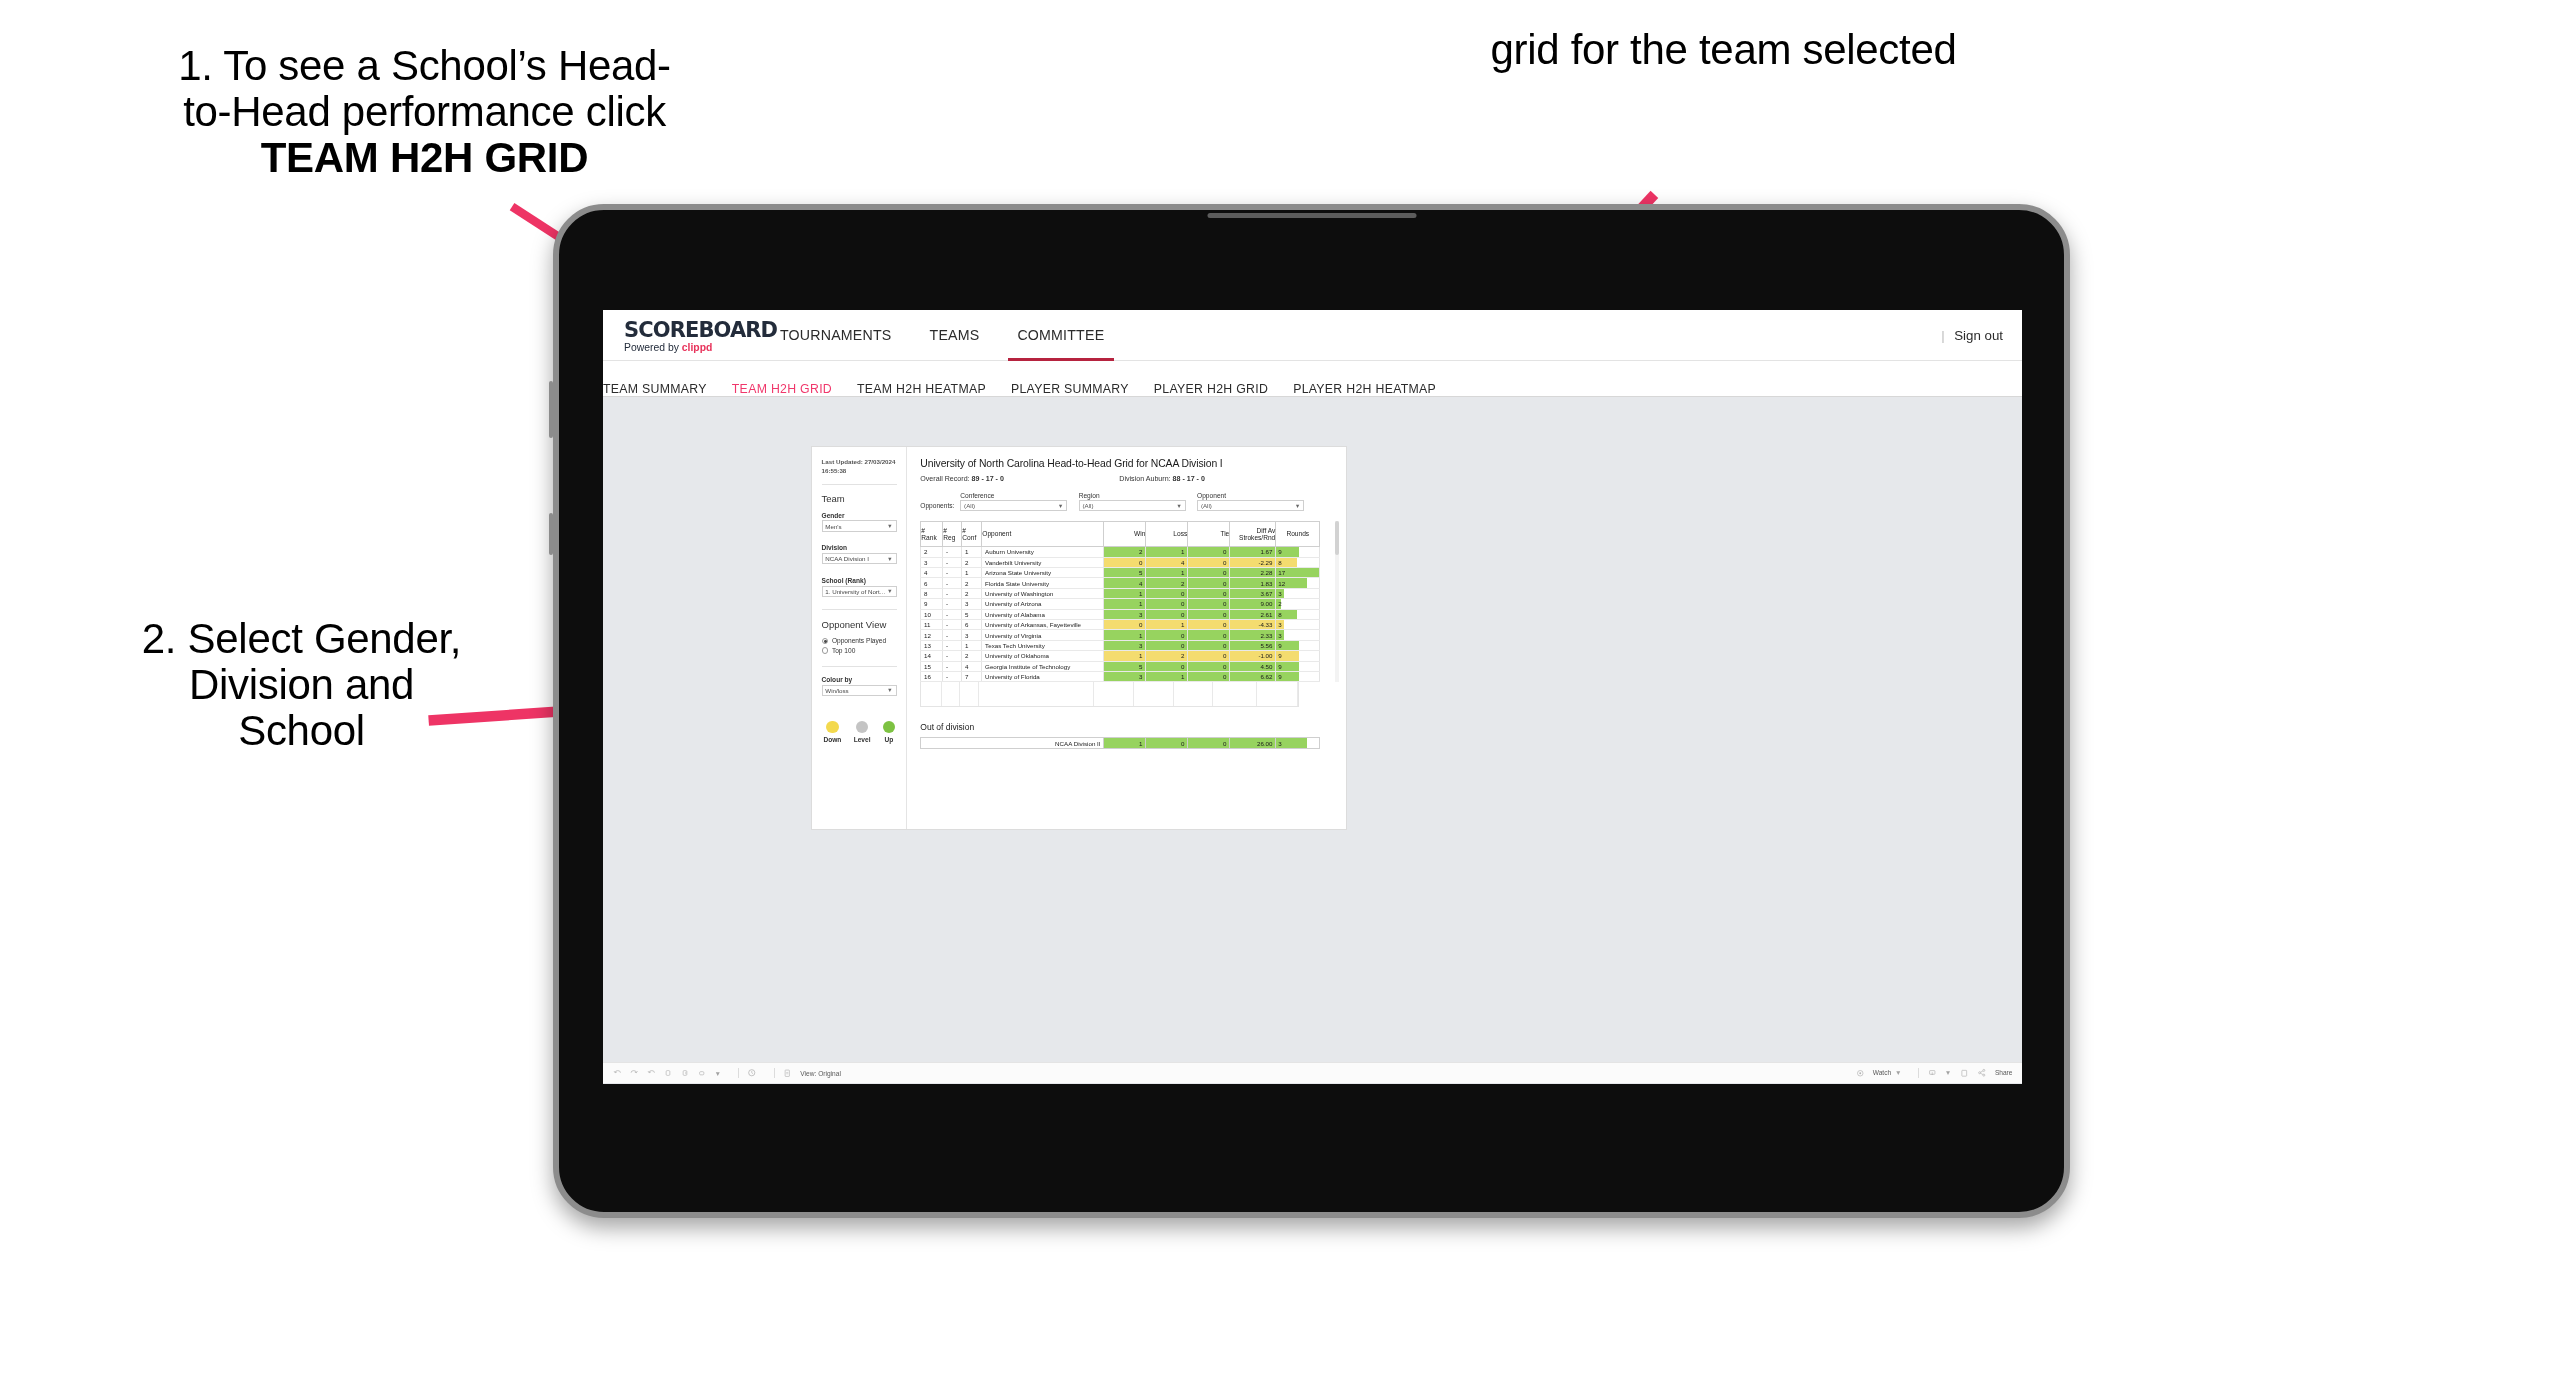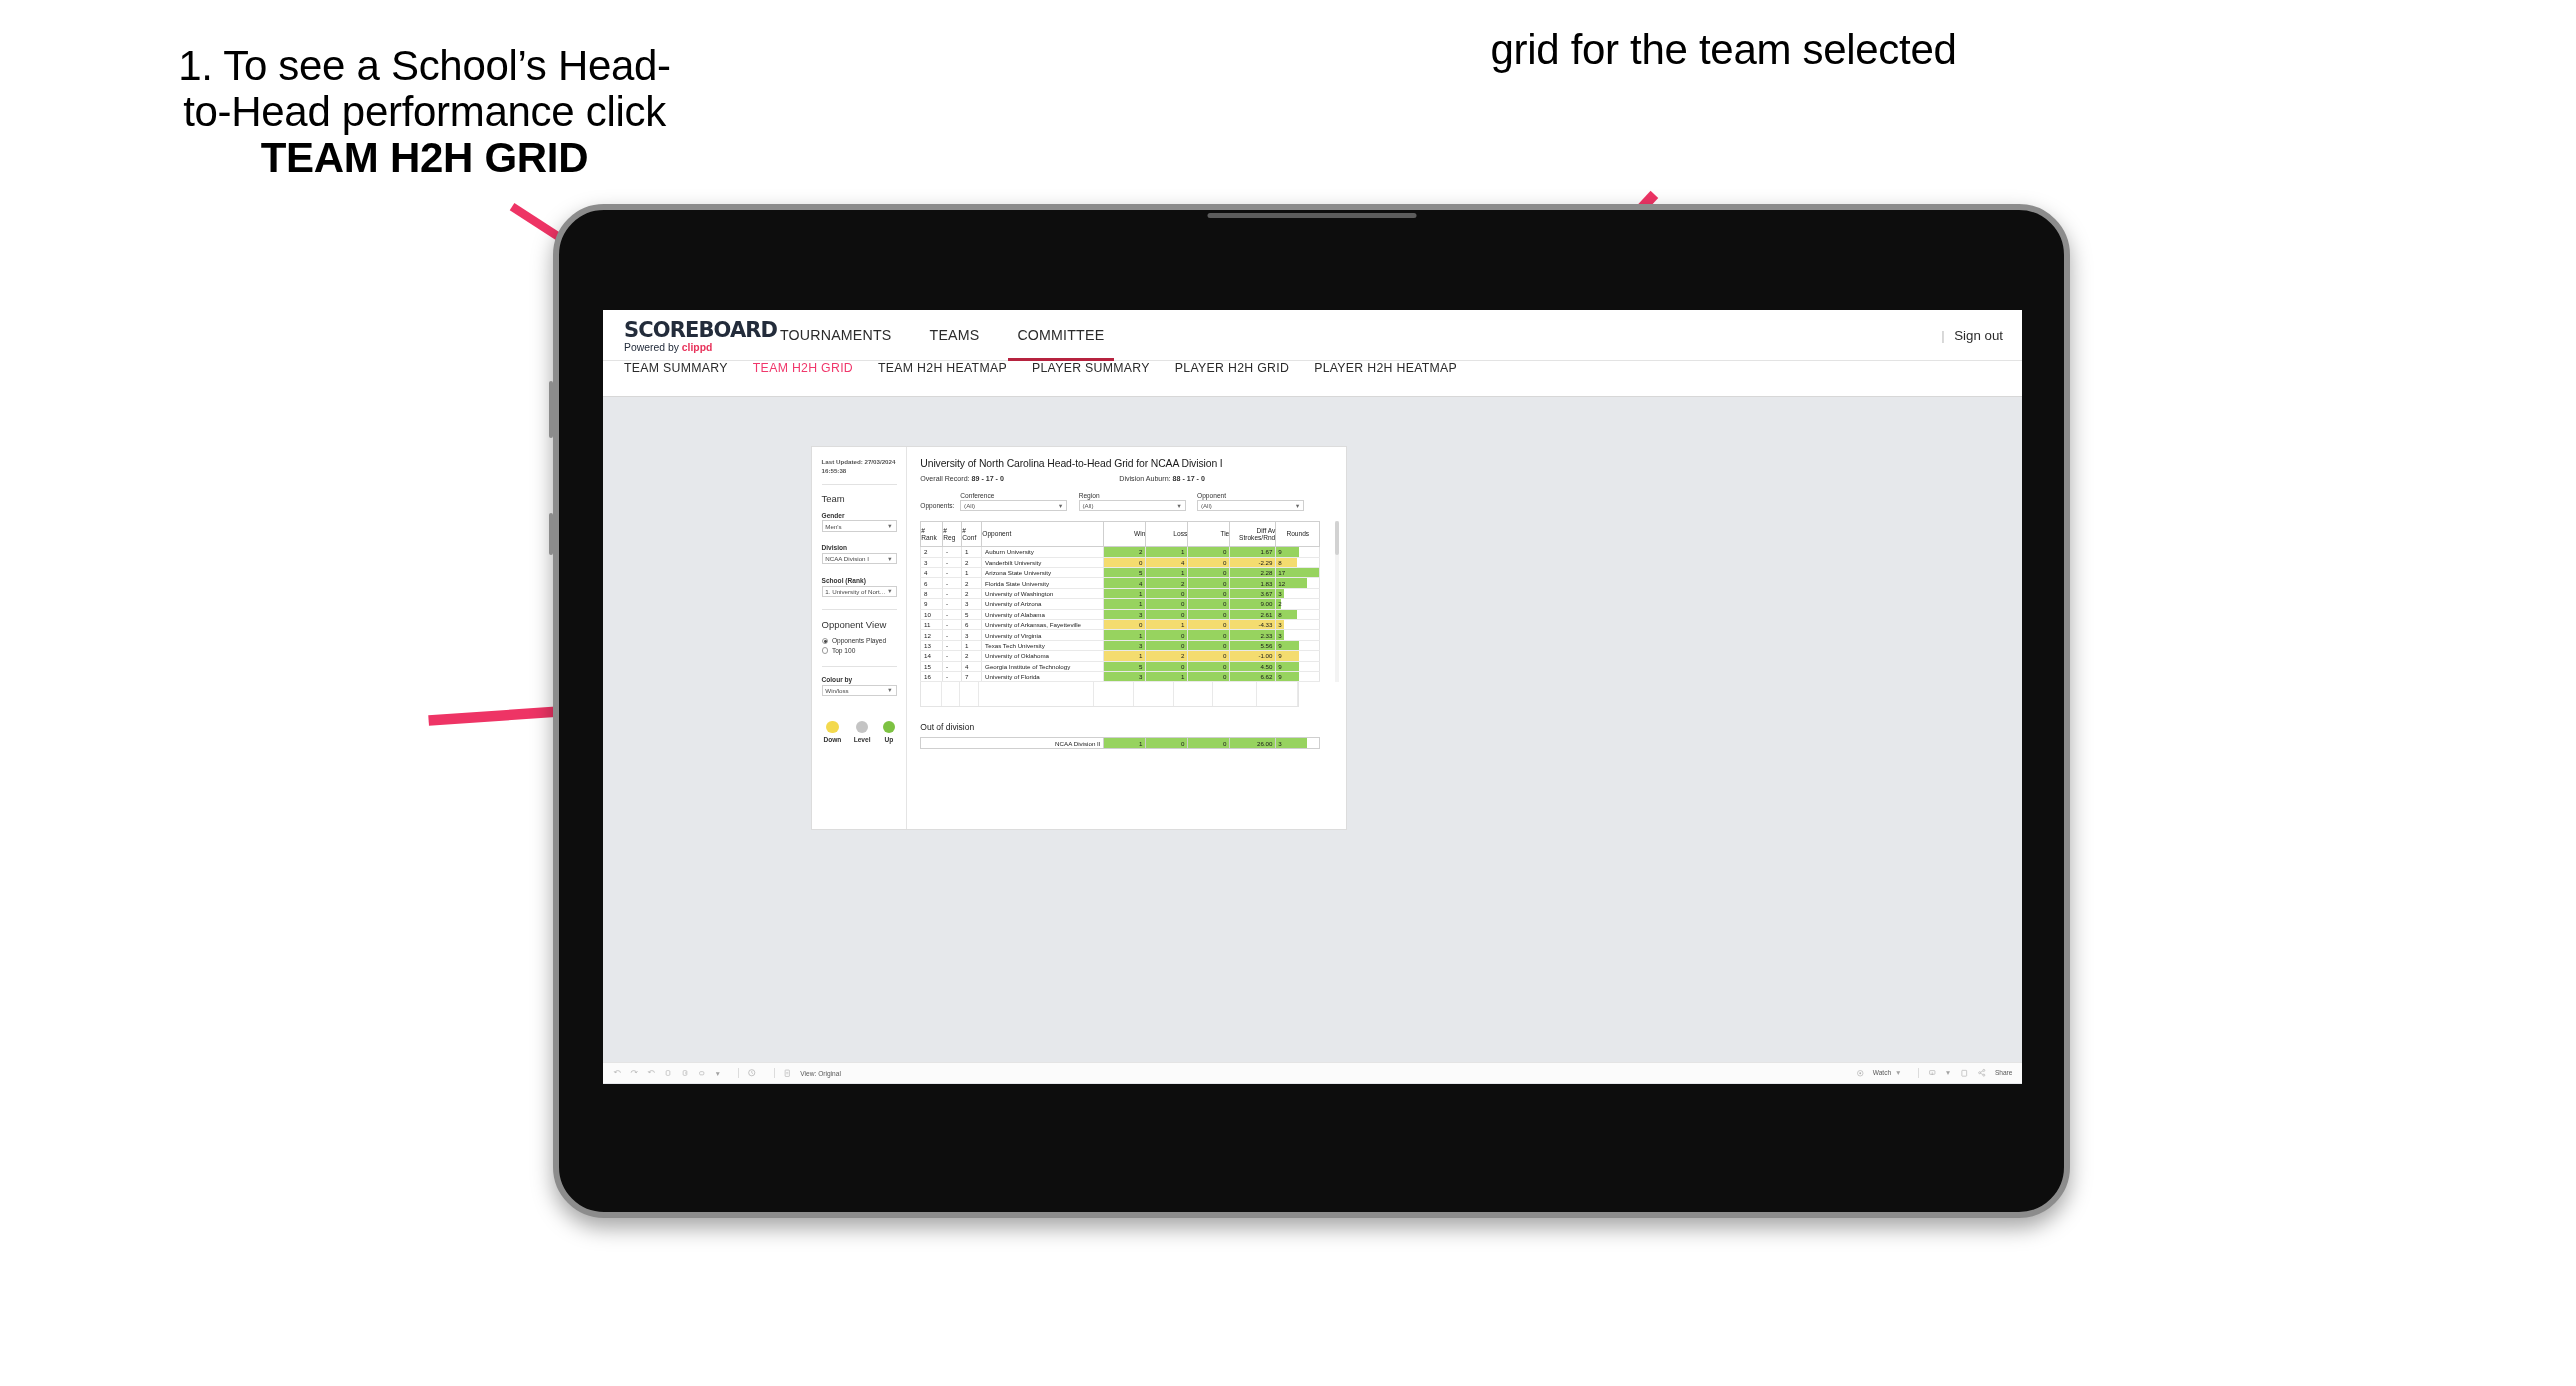--- a/index.html
+++ b/index.html
@@ -91,21 +91,21 @@
   #signout {
     position: absolute; right: 19px; top: 0; height: 51px;
     display: flex; align-items: center; gap: 9.5px;
     font-size: 13.3px; color: #2b2b2b;
   }
   #signout .bar { color: #bcbcbc; }
 
   
   #subnav {
     height: 36px; background: #ffffff;
-    display: flex; align-items: flex-start; padding-left: 21px;
+    display: flex; align-items: flex-end; 
     border-bottom: 0.9px solid #d7d7d7;
   }
   .subnav-item {
     font-size: 12.3px; color: #2b2b2b; letter-spacing: 0.3px;
     margin-right: 25px; cursor: pointer;
   }
   .subnav-item.active { color: #f0376b; }
 
   
   #canvas { position: relative; width: 100%; height: 686px; background: #e6e8eb; }
@@ -250,20 +250,25 @@
       <polygon points="1528,438 1585,428 1552,389" fill="#ee3465"></polygon>
     </g>
   </svg>
 
   <div class="annot" id="annot1">
     <div>1. To see a School’s Head-</div>
     <div>to-Head performance click</div>
     <div><b>TEAM H2H GRID</b></div>
   </div>
 
+  <div class="annot" id="annot2">
+    <div>2. Select Gender,</div>
+    <div>Division and</div>
+    <div>School</div>
+  </div>
 
   <div class="annot" id="annot3">
     <div>grid for the team selected</div>
   </div>
 
   <div id="tablet">
     <div id="tablet-notchbar"></div>
     <div id="tablet-sidebtn"></div>
     <div id="tablet-sidebtn2"></div>
 

